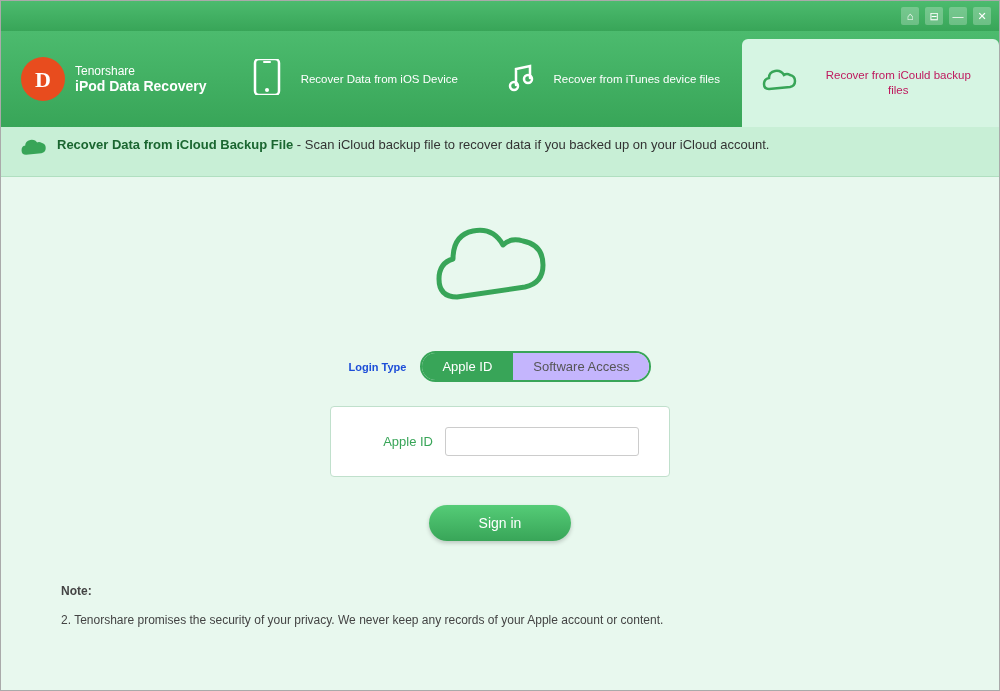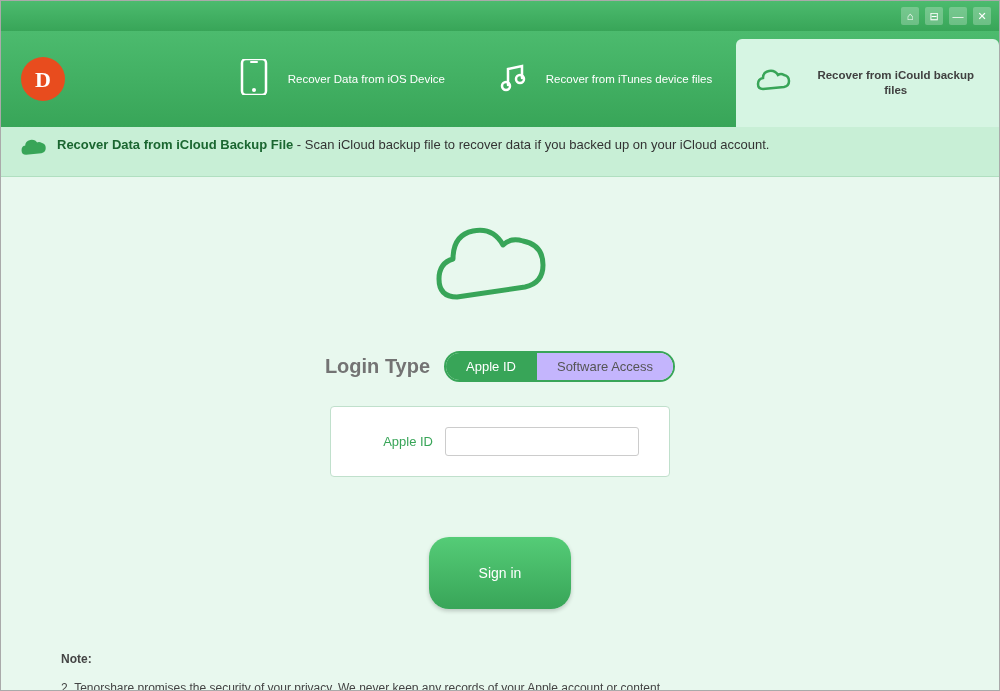--- a/index.html
+++ b/index.html
@@ -85,25 +85,24 @@
       font-size: 12px;
       text-align: center;
       flex: 1;
       border: none;
       background: transparent;
       gap: 20px;
       transition: background 0.15s;
     }
     .nav-tab.active {
       background: #d6f5e3;
-      color: #404040;
+      color: #be185d;
       border-top-left-radius: 6px;
       border-top-right-radius: 6px;
       margin-top: 8px;
-      font-weight: bold;
     }
     .nav-tab .tab-icon {
       font-size: 28px;
       line-height: 1;
     }
     .nav-tab .tab-label {
       font-size: 11.5px;
       line-height: 1.3;
     }
 
@@ -148,22 +147,22 @@
     }
 
     
     .login-type-row {
       display: flex;
       align-items: center;
       gap: 14px;
       margin-bottom: 24px;
     }
     .login-type-label {
-      font-size: 20px;
-      color: #737373;
+      font-size: 11px;
+      color: #1d4ed8;
       font-weight: bold;
     }
     .login-type-buttons {
       display: flex;
       border-radius: 20px;
       overflow: hidden;
       border: 2px solid #38a558;
     }
     .login-type-btn {
       padding: 6px 20px;
@@ -211,27 +210,26 @@
       font-size: 13px;
       outline: none;
     }
 
     
     .signin-btn {
       background: linear-gradient(to bottom, #55cc77, #38a558);
       color: white;
       border: none;
       border-radius: 20px;
-      padding: 28px 50px;
+      padding: 10px 50px;
       font-size: 14px;
       cursor: pointer;
       box-shadow: 0 2px 4px rgba(0,0,0,0.2);
       transition: opacity 0.15s;
       margin-bottom: 40px;
-      margin-top: 32px;
     }
 
     
     .note-section {
       align-self: flex-start;
       padding: 0 40px;
       font-size: 12px;
       color: #444;
       line-height: 1.8;
     }
@@ -247,20 +245,24 @@
   <button class="title-bar-btn">✕</button>
 </div>
 
 <div class="header">
   <div class="app-logo-area">
 
     <svg class="app-logo-icon" viewBox="0 0 44 44">
       <circle cx="22" cy="22" r="22" fill="#e84c1e"></circle>
       <text x="22" y="30" text-anchor="middle" font-size="22" font-weight="bold" fill="white" font-family="Georgia">D</text>
     </svg>
+    <div class="app-title-text">
+      <span class="app-brand">Tenorshare</span>
+      <span class="app-product">iPod Data  Recovery</span>
+    </div>
   </div>
 
   <div class="nav-tabs">
 
     <button class="nav-tab">
       <span class="tab-icon">
         
         <svg width="28" height="36" viewBox="0 0 28 36" fill="none">
           <rect x="2" y="0" width="24" height="36" rx="4" ry="4" stroke="white" stroke-width="2.5" fill="none"></rect>
           <rect x="10" y="2" width="8" height="2" rx="1" fill="white"></rect>

